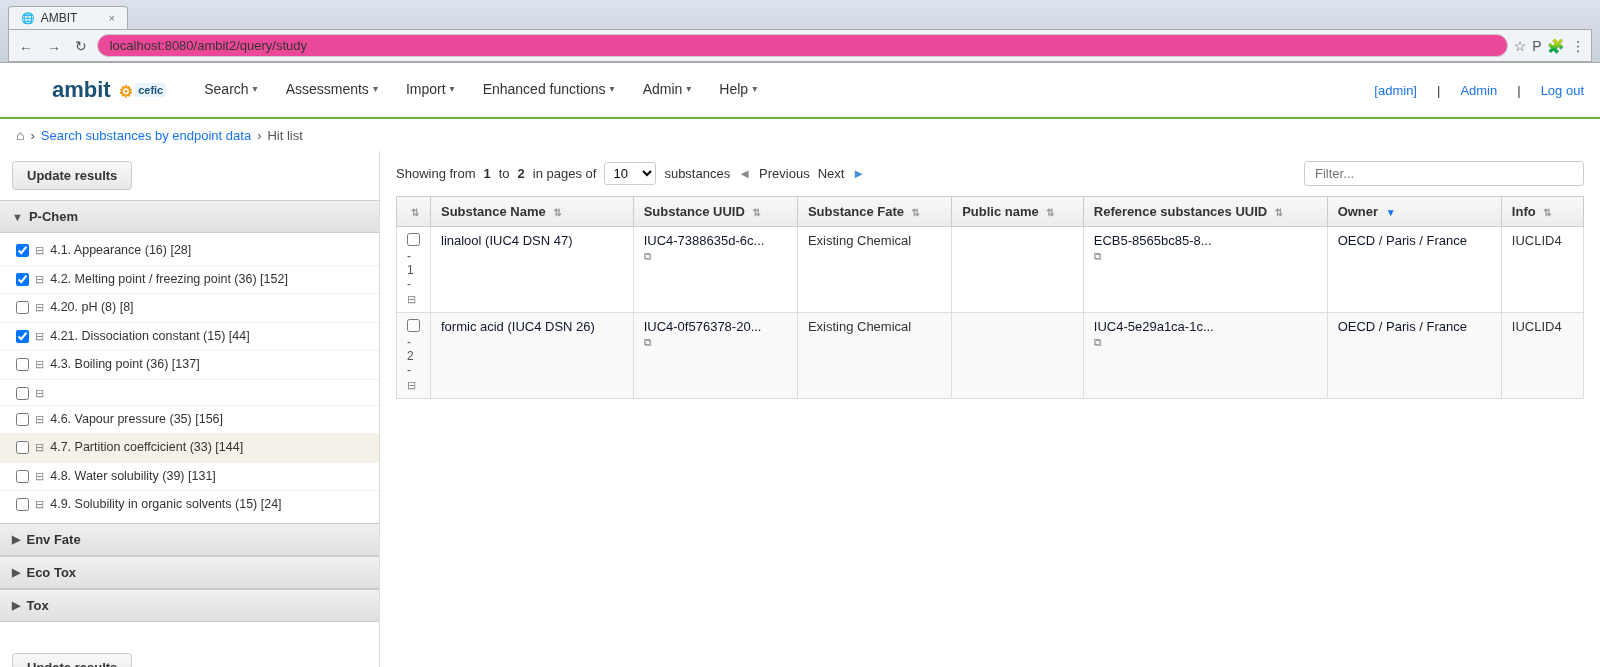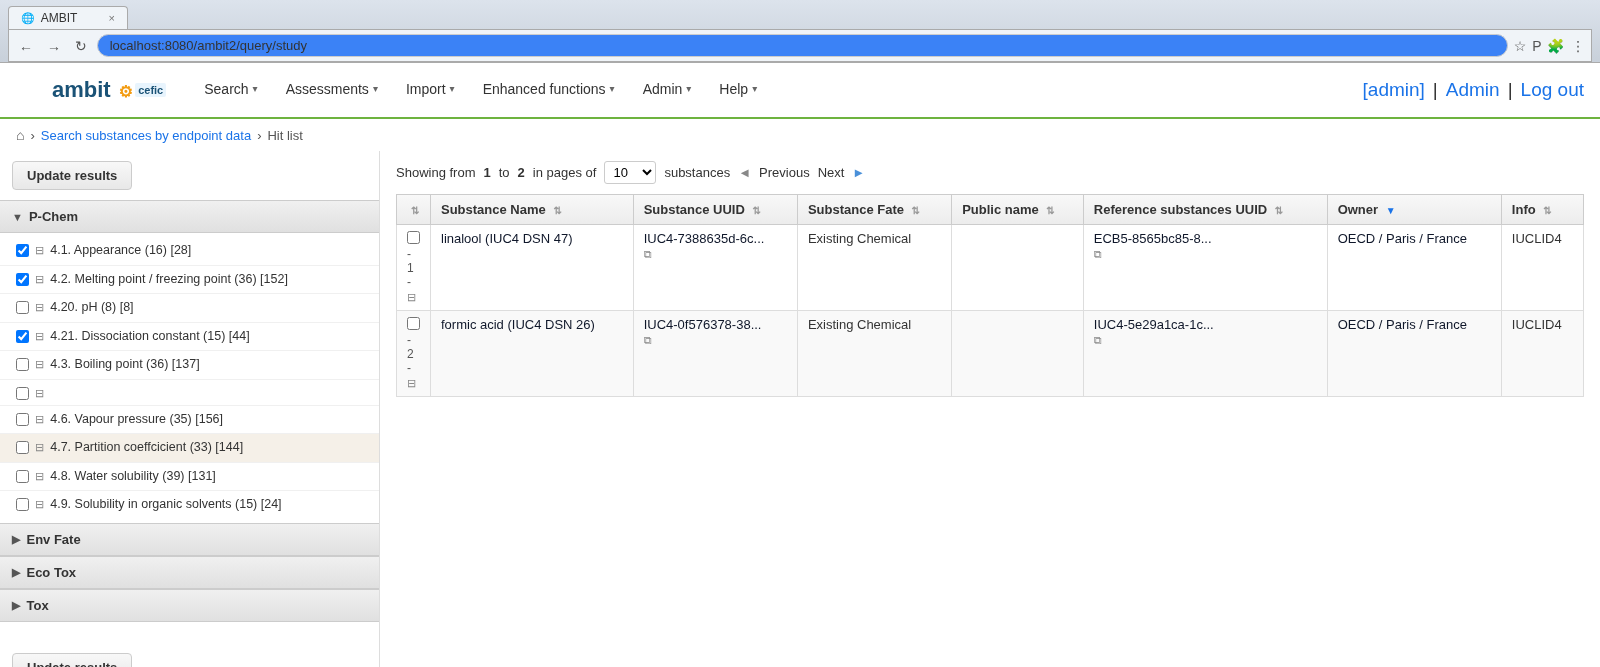--- a/index.html
+++ b/index.html
@@ -48,21 +48,21 @@
       color: #555;
       padding: 2px 4px;
     }
     .nav-btn:disabled { color: #bbb; }
     .address-bar {
       flex: 1;
       border: 1px solid #ccc;
       border-radius: 12px;
       padding: 3px 12px;
       font-size: 13px;
-      background: #3b82f6;
+      background: #ec4899;
       color: #333;
     }
     .browser-action-icons { display: flex; gap: 6px; align-items: center; color: #555; font-size: 14px; }
 
     
     .app-header {
       background: #fff;
       border-bottom: 2px solid #6db33f;
       padding: 0 16px;
       display: flex;
@@ -83,21 +83,21 @@
       cursor: pointer;
       color: #333;
       font-size: 14px;
       display: flex;
       align-items: center;
       gap: 4px;
       border-bottom: 3px solid transparent;
       height: 68px;
     }
     .nav-item .arrow { font-size: 10px; color: #666; }
-    .header-right { display: flex; gap: 8px; align-items: center; font-size: 19px; color: #333; justify-content: flex-end; }
+    .header-right { display: flex; gap: 20px; align-items: center; font-size: 13px; color: #333; justify-content: flex-end; }
     .header-right a { color: #1a73e8; text-decoration: none; }
 
     
     .breadcrumb {
       padding: 8px 16px;
       display: flex;
       align-items: center;
       gap: 6px;
       font-size: 13px;
       color: #555;
@@ -409,20 +409,21 @@
           <option>20</option>
           <option>50</option>
           <option>100</option>
         </select>
         <span>substances</span>
         <span style="color:#888; cursor:pointer;">◄</span>
         <a class="page-link">Previous</a>
         <a class="page-link">Next</a>
         <span style="color:#4a90d9; cursor:pointer;">►</span>
       </div>
+      <input type="text" class="filter-input" placeholder="Filter..." style="">
     </div>
 
     <table class="data-table">
       <thead>
         <tr>
           <th class="check-col">
             <span class="sort-icon">⇅</span>
           </th>
           <th>
             <span>Substance Name</span>
@@ -482,21 +483,21 @@
         <tr>
           <td class="checkbox-cell">
             <input type="checkbox" style="">
             <div class="row-num">- 2 -</div>
             <span class="copy-icon">⊟</span>
           </td>
           <td>
             <a>formic acid (IUC4 DSN 26)</a>
           </td>
           <td>
-            <a>IUC4-0f576378-38...</a>
+            <a>IUC4-0f576378-20...</a>
             <span class="copy-icon">⧉</span>
           </td>
           <td>Existing Chemical</td>
           <td></td>
           <td>
             <a>IUC4-5e29a1ca-1c...</a>
             <span class="copy-icon">⧉</span>
           </td>
           <td>
             <a>OECD / Paris / France</a>

